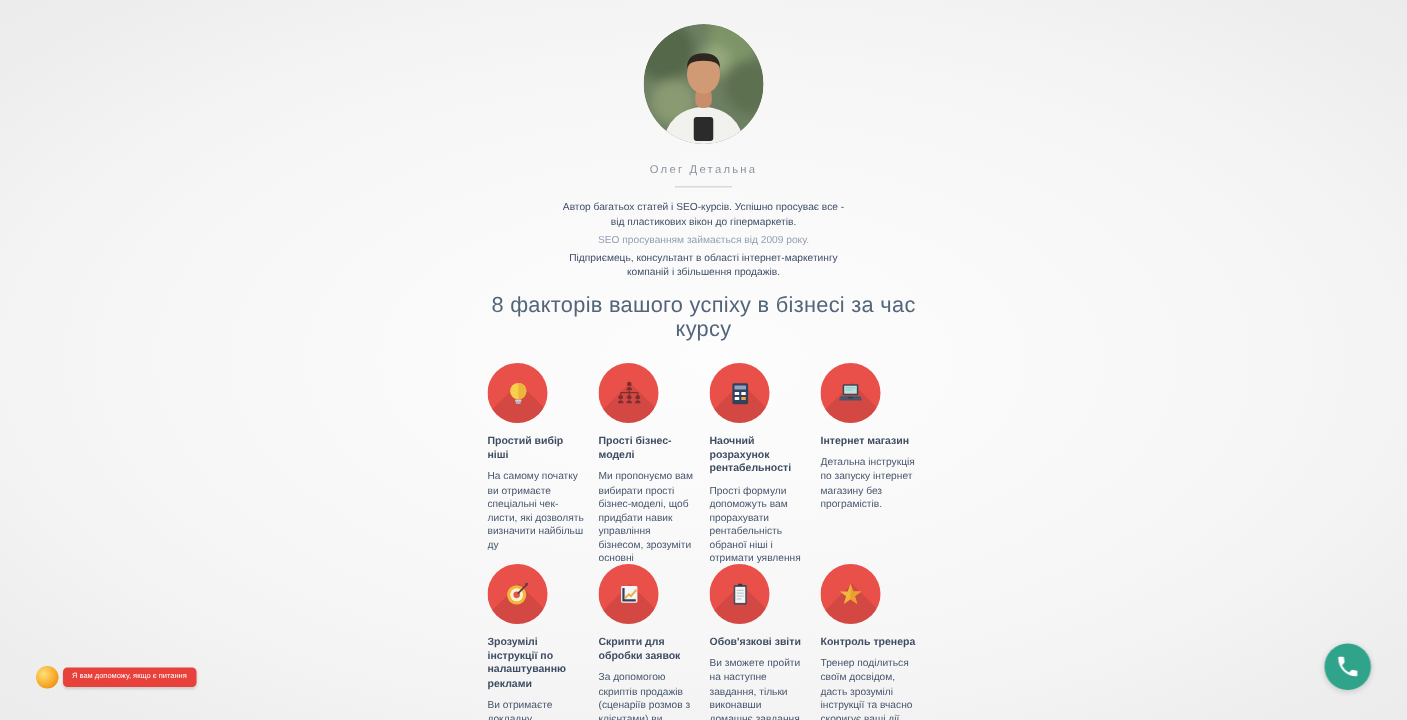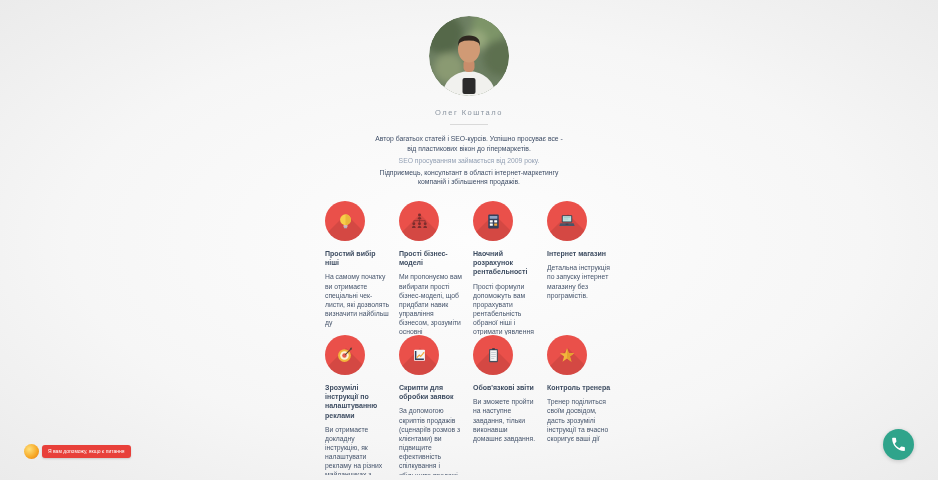--- a/index.html
+++ b/index.html
@@ -89,27 +89,28 @@
           </g>
           <path d="M13 80 Q16 57 40 55 Q64 57 67 80 Z" fill="#f1f1ee"></path>
           <rect x="34.5" y="43" width="11" height="13" rx="4.5" fill="#c98d6b"></rect>
           <ellipse cx="40" cy="33.5" rx="11" ry="13" fill="#d09a75"></ellipse>
           <path d="M29 30 Q28.5 19.5 40 19.5 Q51.5 19.5 51 30 Q50.5 24.5 40 24.5 Q29.5 24.5 29 30 Z" fill="#2e2620"></path>
           <rect x="33.5" y="62" width="13" height="16" rx="2" fill="#2b2b2b"></rect>
         </g>
       </svg>
     </div>
 
-    <div class="name">Олег Коштало</div>
+    <div class="name">Олег Детальна</div>
     <div class="divider"></div>
 
     <p class="bio">Автор багатьох статей і SEO-курсів. Успішно просуває все - від пластикових вікон до гіпермаркетів.</p>
     <p class="bio light">SEO просуванням займається від 2009 року.</p>
     <p class="bio">Підприємець, консультант в області інтернет-маркетингу компаній і збільшення продажів.</p>
 
+    <h2 class="heading">8 факторів вашого успіху в бізнесі за час курсу</h2>
 
     <div class="grid">
 
       <div class="cell row1">
         <div class="fcircle">
           <svg width="21" height="21" viewBox="0 0 24 24">
             <circle cx="12" cy="10" r="6.2" fill="#f7cf4a"></circle>
             <path d="M12 3.8a6.2 6.2 0 0 1 0 12.4z" fill="#eab73a"></path>
             <rect x="9.6" y="16.3" width="4.8" height="1.7" rx=".5" fill="#cfd4da"></rect>
             <rect x="10.1" y="18.3" width="3.8" height="1.5" rx=".5" fill="#aeb4bd"></rect>

